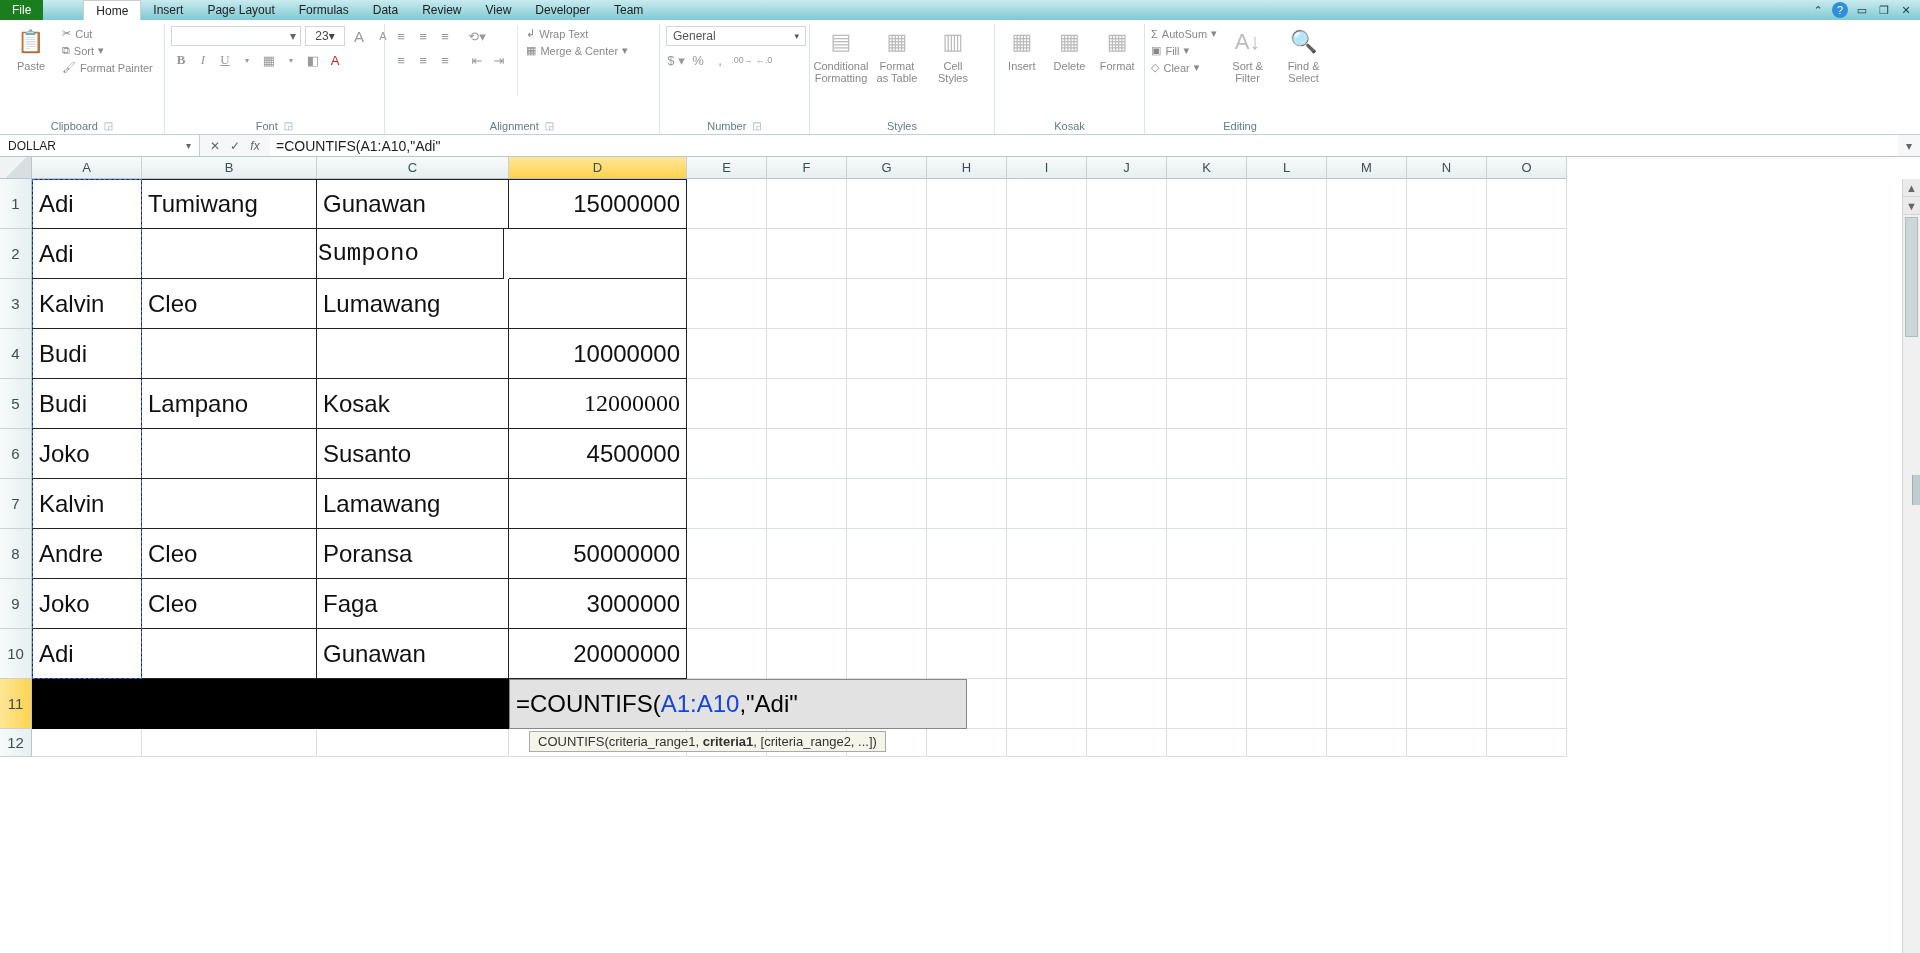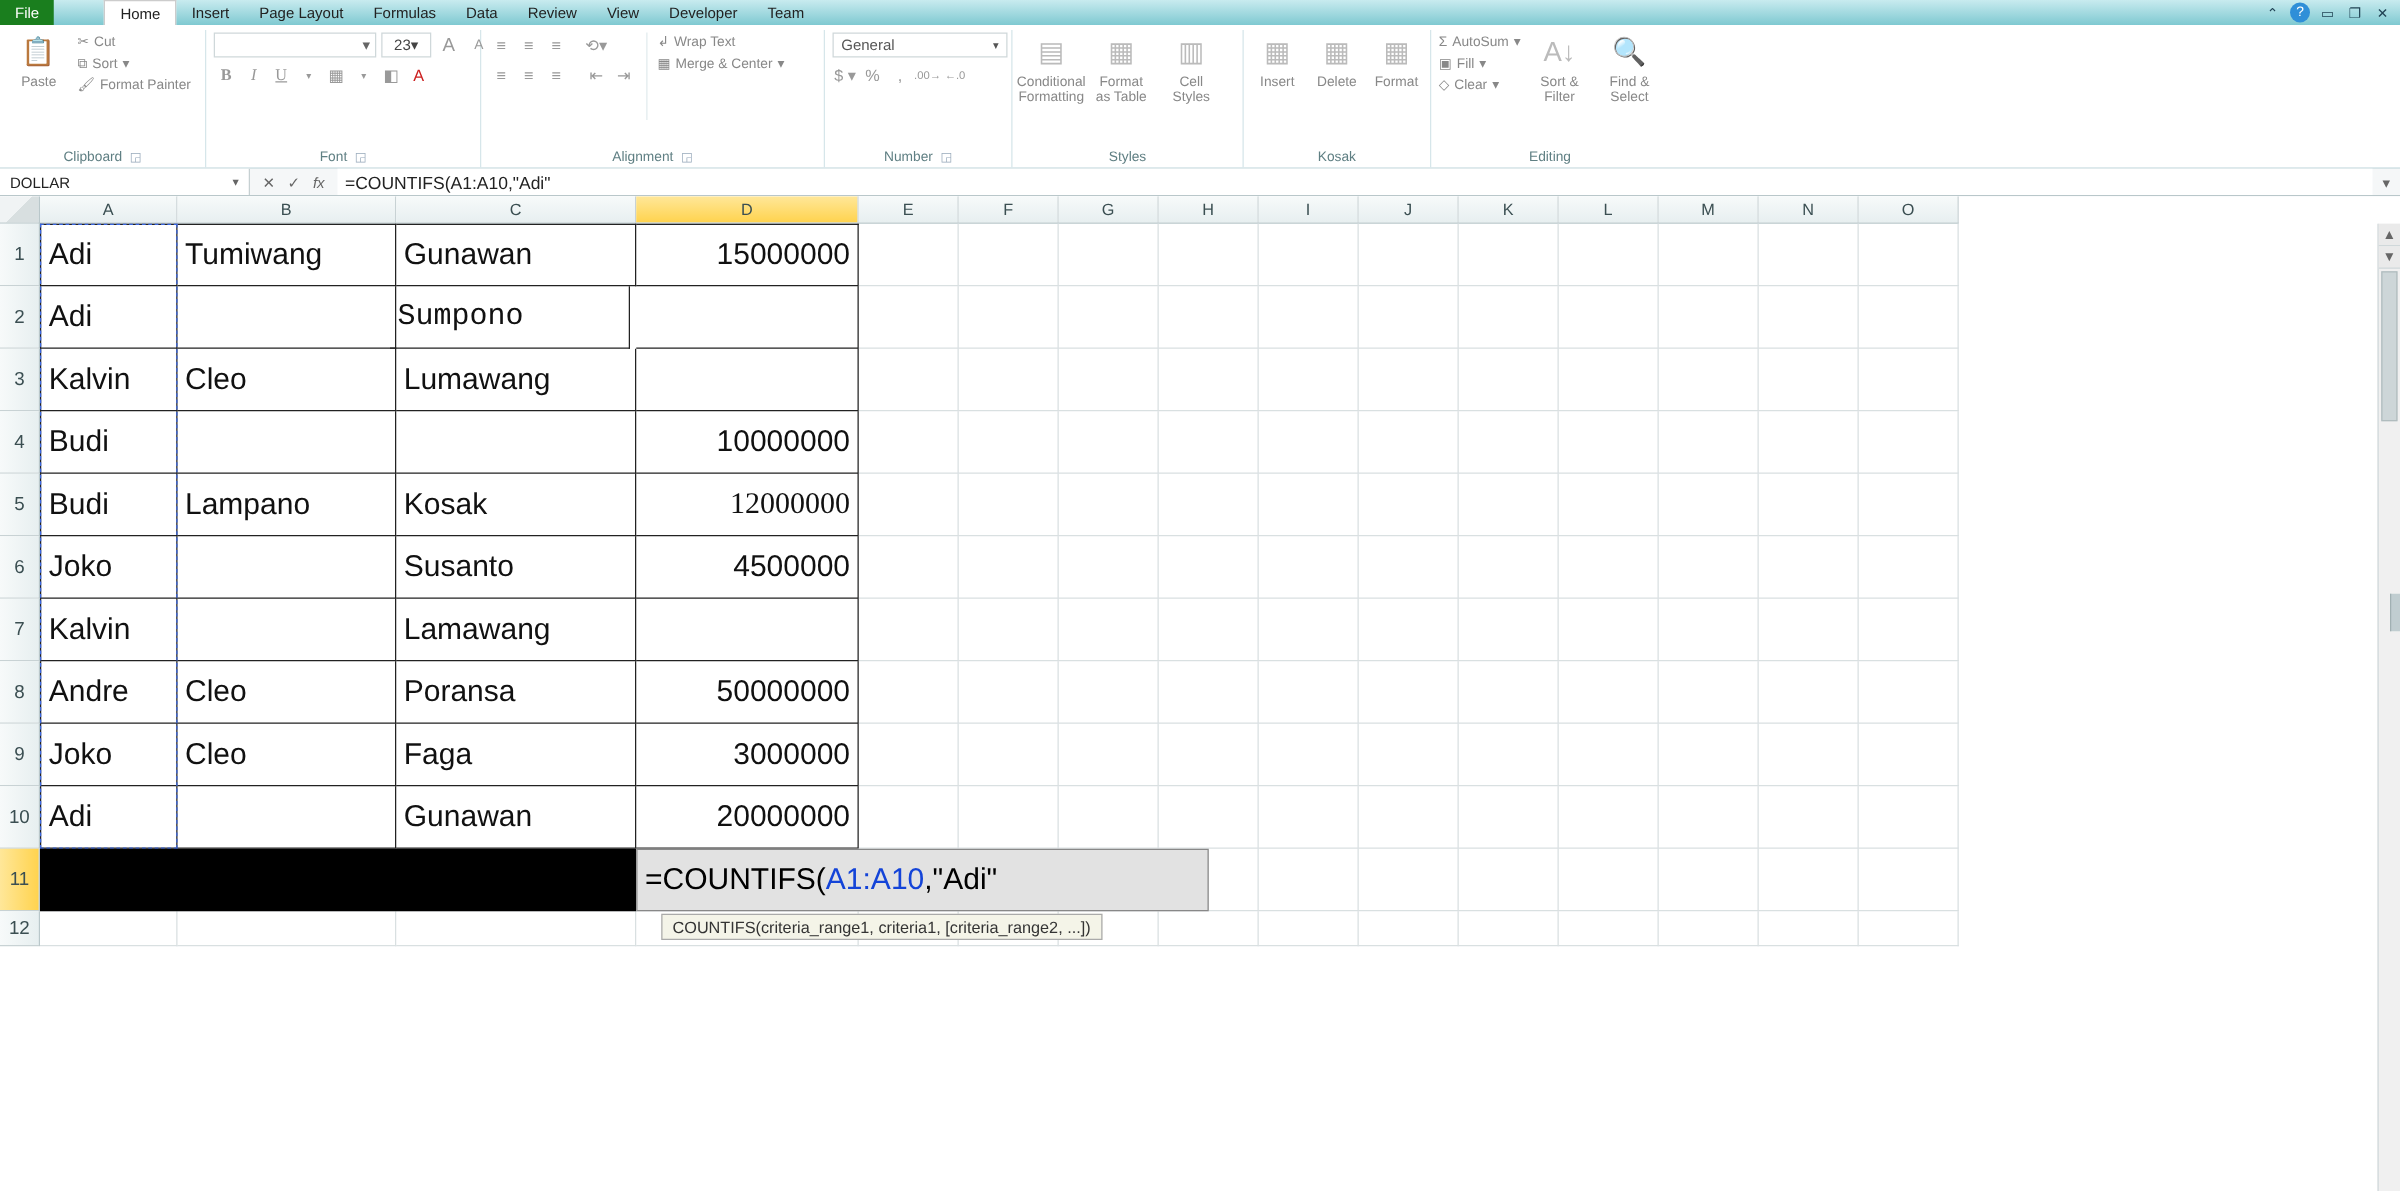--- a/index.html
+++ b/index.html
@@ -52,21 +52,21 @@
   .cell { position:absolute; border-right:1px solid #d9e0e1; border-bottom:1px solid #d9e0e1; display:flex; align-items:center; padding:0 6px; font-size:24px; color:#111; overflow:hidden; white-space:nowrap;}
   .cell.num { justify-content:flex-end; }
   .cell.bordered { border-right:1px solid #222; border-bottom:1px solid #222; }
   .cell.btop { border-top:1px solid #222; }
   .cell.bleft { border-left:1px solid #222; }
   .range-outline { position:absolute; border:1px dashed #3a66e0; pointer-events:none; }
   .black-row { position:absolute; background:#000; }
   .editing { position:absolute; background:#e2e2e2; border:1px solid #888; font-size:24px; display:flex; align-items:center; padding:0 6px; }
   .editing .ref{ color:#1444d8; }
   .tooltip-fn { position:absolute; background:#f4f4e8; border:1px solid #aaa; font-size:13px; padding:2px 8px; color:#333; white-space:nowrap;}
-  .tooltip-fn b{font-weight:400;}
+  .tooltip-fn b{font-weight:700;}
 
   .vscroll { position:absolute; right:0; top:22px; width:18px; bottom:0; background:#f0f0f0; border-left:1px solid #d0d8da;}
   .vscroll .thumb{ position:absolute; left:2px; right:2px; top:2px; height:120px; background:#cdd6d8; border:1px solid #b0bcbe;}
   .vscroll .arrow{position:absolute;left:0;right:0;height:18px;display:flex;align-items:center;justify-content:center;font-size:11px;color:#666;background:#eaeaea;}
   .vscroll .arrow.up{top:0;border-bottom:1px solid #d0d8da;}
   .vscroll .arrow.dn{top:18px;border-bottom:1px solid #d0d8da;}
 
   .seamark{position:absolute;right:0;top:40%;width:8px;height:30px;background:#c0cdd0;border-left:1px solid #a0b0b2;}
 </style>
 </head>

